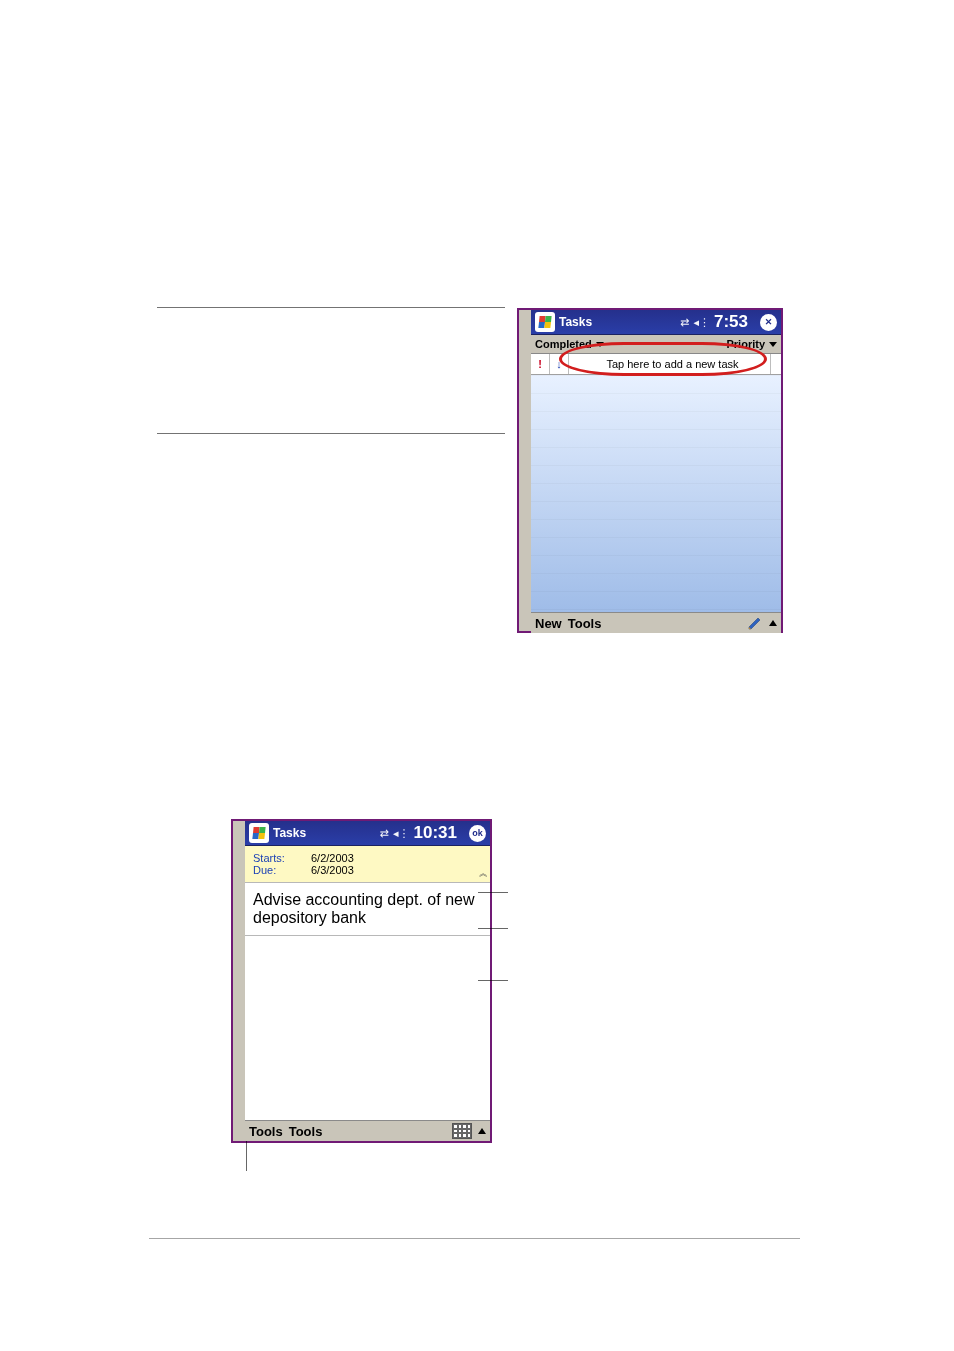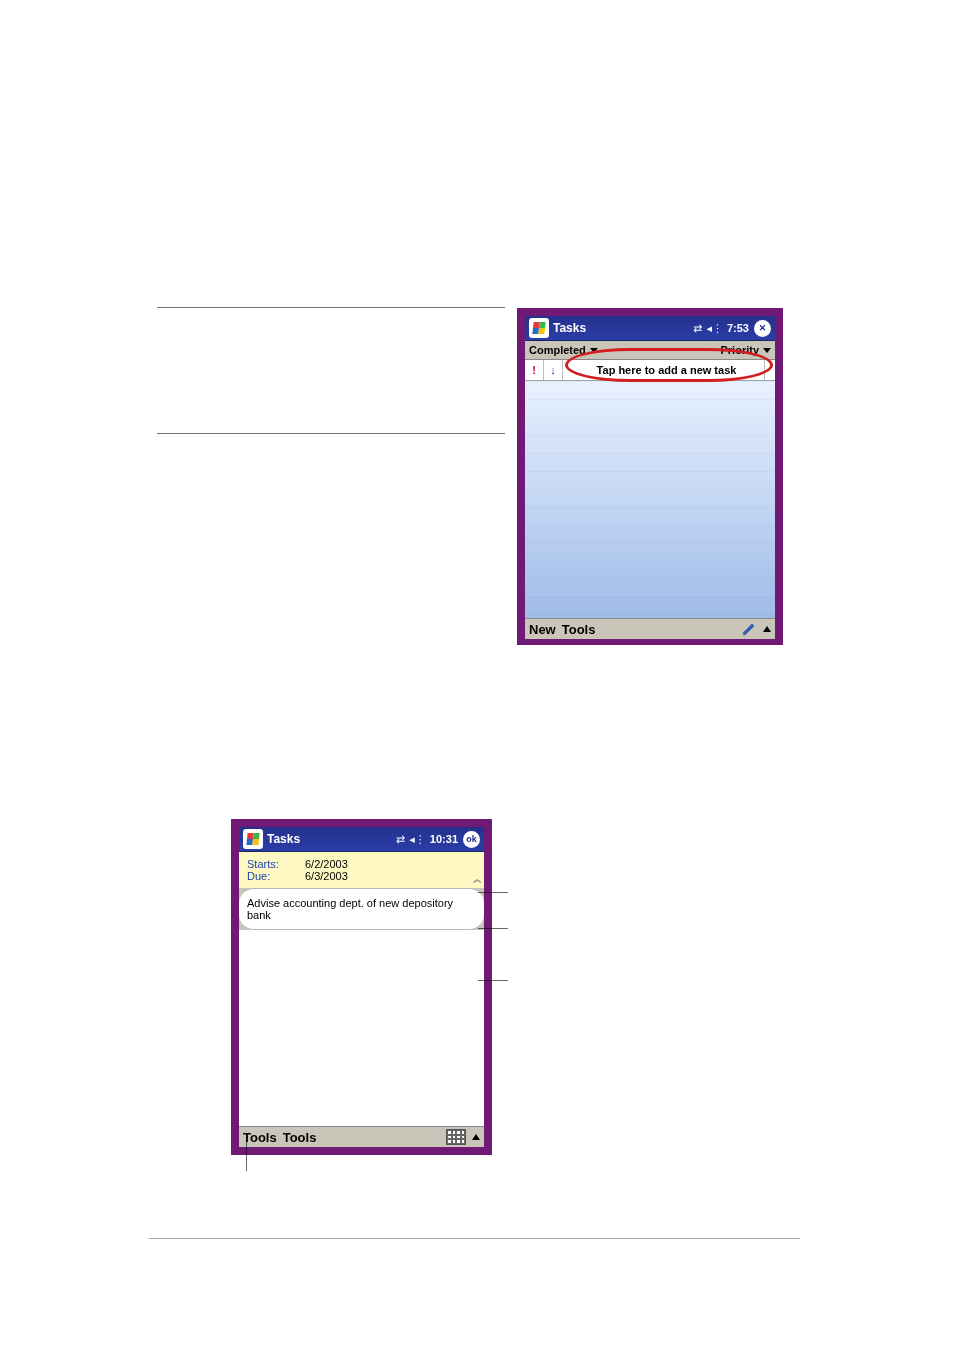--- a/index.html
+++ b/index.html
@@ -15,23 +15,24 @@
   .hr {
     position: absolute;
     height: 1px;
     background: #000000;
     opacity: 0.55;
   }
 
   
   .device {
     position: absolute;
-    border: 8px solid #701a75;
+    border: 2px solid #701a75;
     background: #c9c5b9;
     box-sizing: content-box;
+    padding-left: 12px;
   }
   .titlebar {
     position: relative;
     height: 24px;
     background: linear-gradient(to bottom, #25308c, #2a3ea8);
     color: #ffffff;
     display: flex;
     align-items: center;
     font-size: 12px;
     font-weight: bold;
@@ -62,23 +63,23 @@
   .titlebar .title-text { flex: 0 0 auto; padding-right: 4px; }
   .titlebar .spacer { flex: 1 1 auto; }
   .titlebar .sys-icon {
     font-size: 11px;
     margin-right: 4px;
     color: #ffffff;
     opacity: 0.95;
     font-weight: normal;
   }
   .titlebar .clock {
-    font-size: 11px;
-    font-weight: bold;
-    margin-right: 5px;
+    font-size: 17px;
+    font-weight: bold;
+    margin-right: 12px;
   }
   .titlebar .circle-btn {
     width: 17px; height: 17px;
     border-radius: 50%;
     background: #ffffff;
     color: #1f2c8a;
     margin-right: 4px;
     display: flex;
     align-items: center;
     justify-content: center;
@@ -123,21 +124,21 @@
     align-items: center;
     justify-content: center;
     border-right: 1px solid #bdbdbd;
     font-size: 11px;
   }
   .entryrow .cell.icon1 { width: 18px; color: #c9001e; font-weight: bold; }
   .entryrow .cell.icon2 { width: 18px; color: #1e40af; font-weight: bold; }
   .entryrow .entry-prompt {
     flex: 1;
     font-size: 11px;
-    font-weight: bold;
+    font-weight: normal;
     padding-left: 6px;
     border-right: none;
     position: relative;
   }
   .entryrow .right-spacer {
     width: 10px;
     border-left: 1px solid #bdbdbd;
     height: 100%;
   }
   
@@ -218,26 +219,25 @@
   .dates-block .val { color: #000; }
   .collapse-caret {
     position: absolute;
     right: 2px;
     bottom: 2px;
     font-size: 9px;
     color: #555;
   }
   .note-block {
     background: #ffffff;
-    font-size: 11px;
+    font-size: 16px;
     padding: 8px 8px;
     border-top: 1px solid #b8b8b8;
     border-bottom: 1px solid #b8b8b8;
     flex: 0 0 auto;
-    border-radius: 15px;
   }
   .detail-fill {
     flex: 1;
     background: #ffffff;
   }
 
   
   .ann-line {
     position: absolute;
     background: #000;

